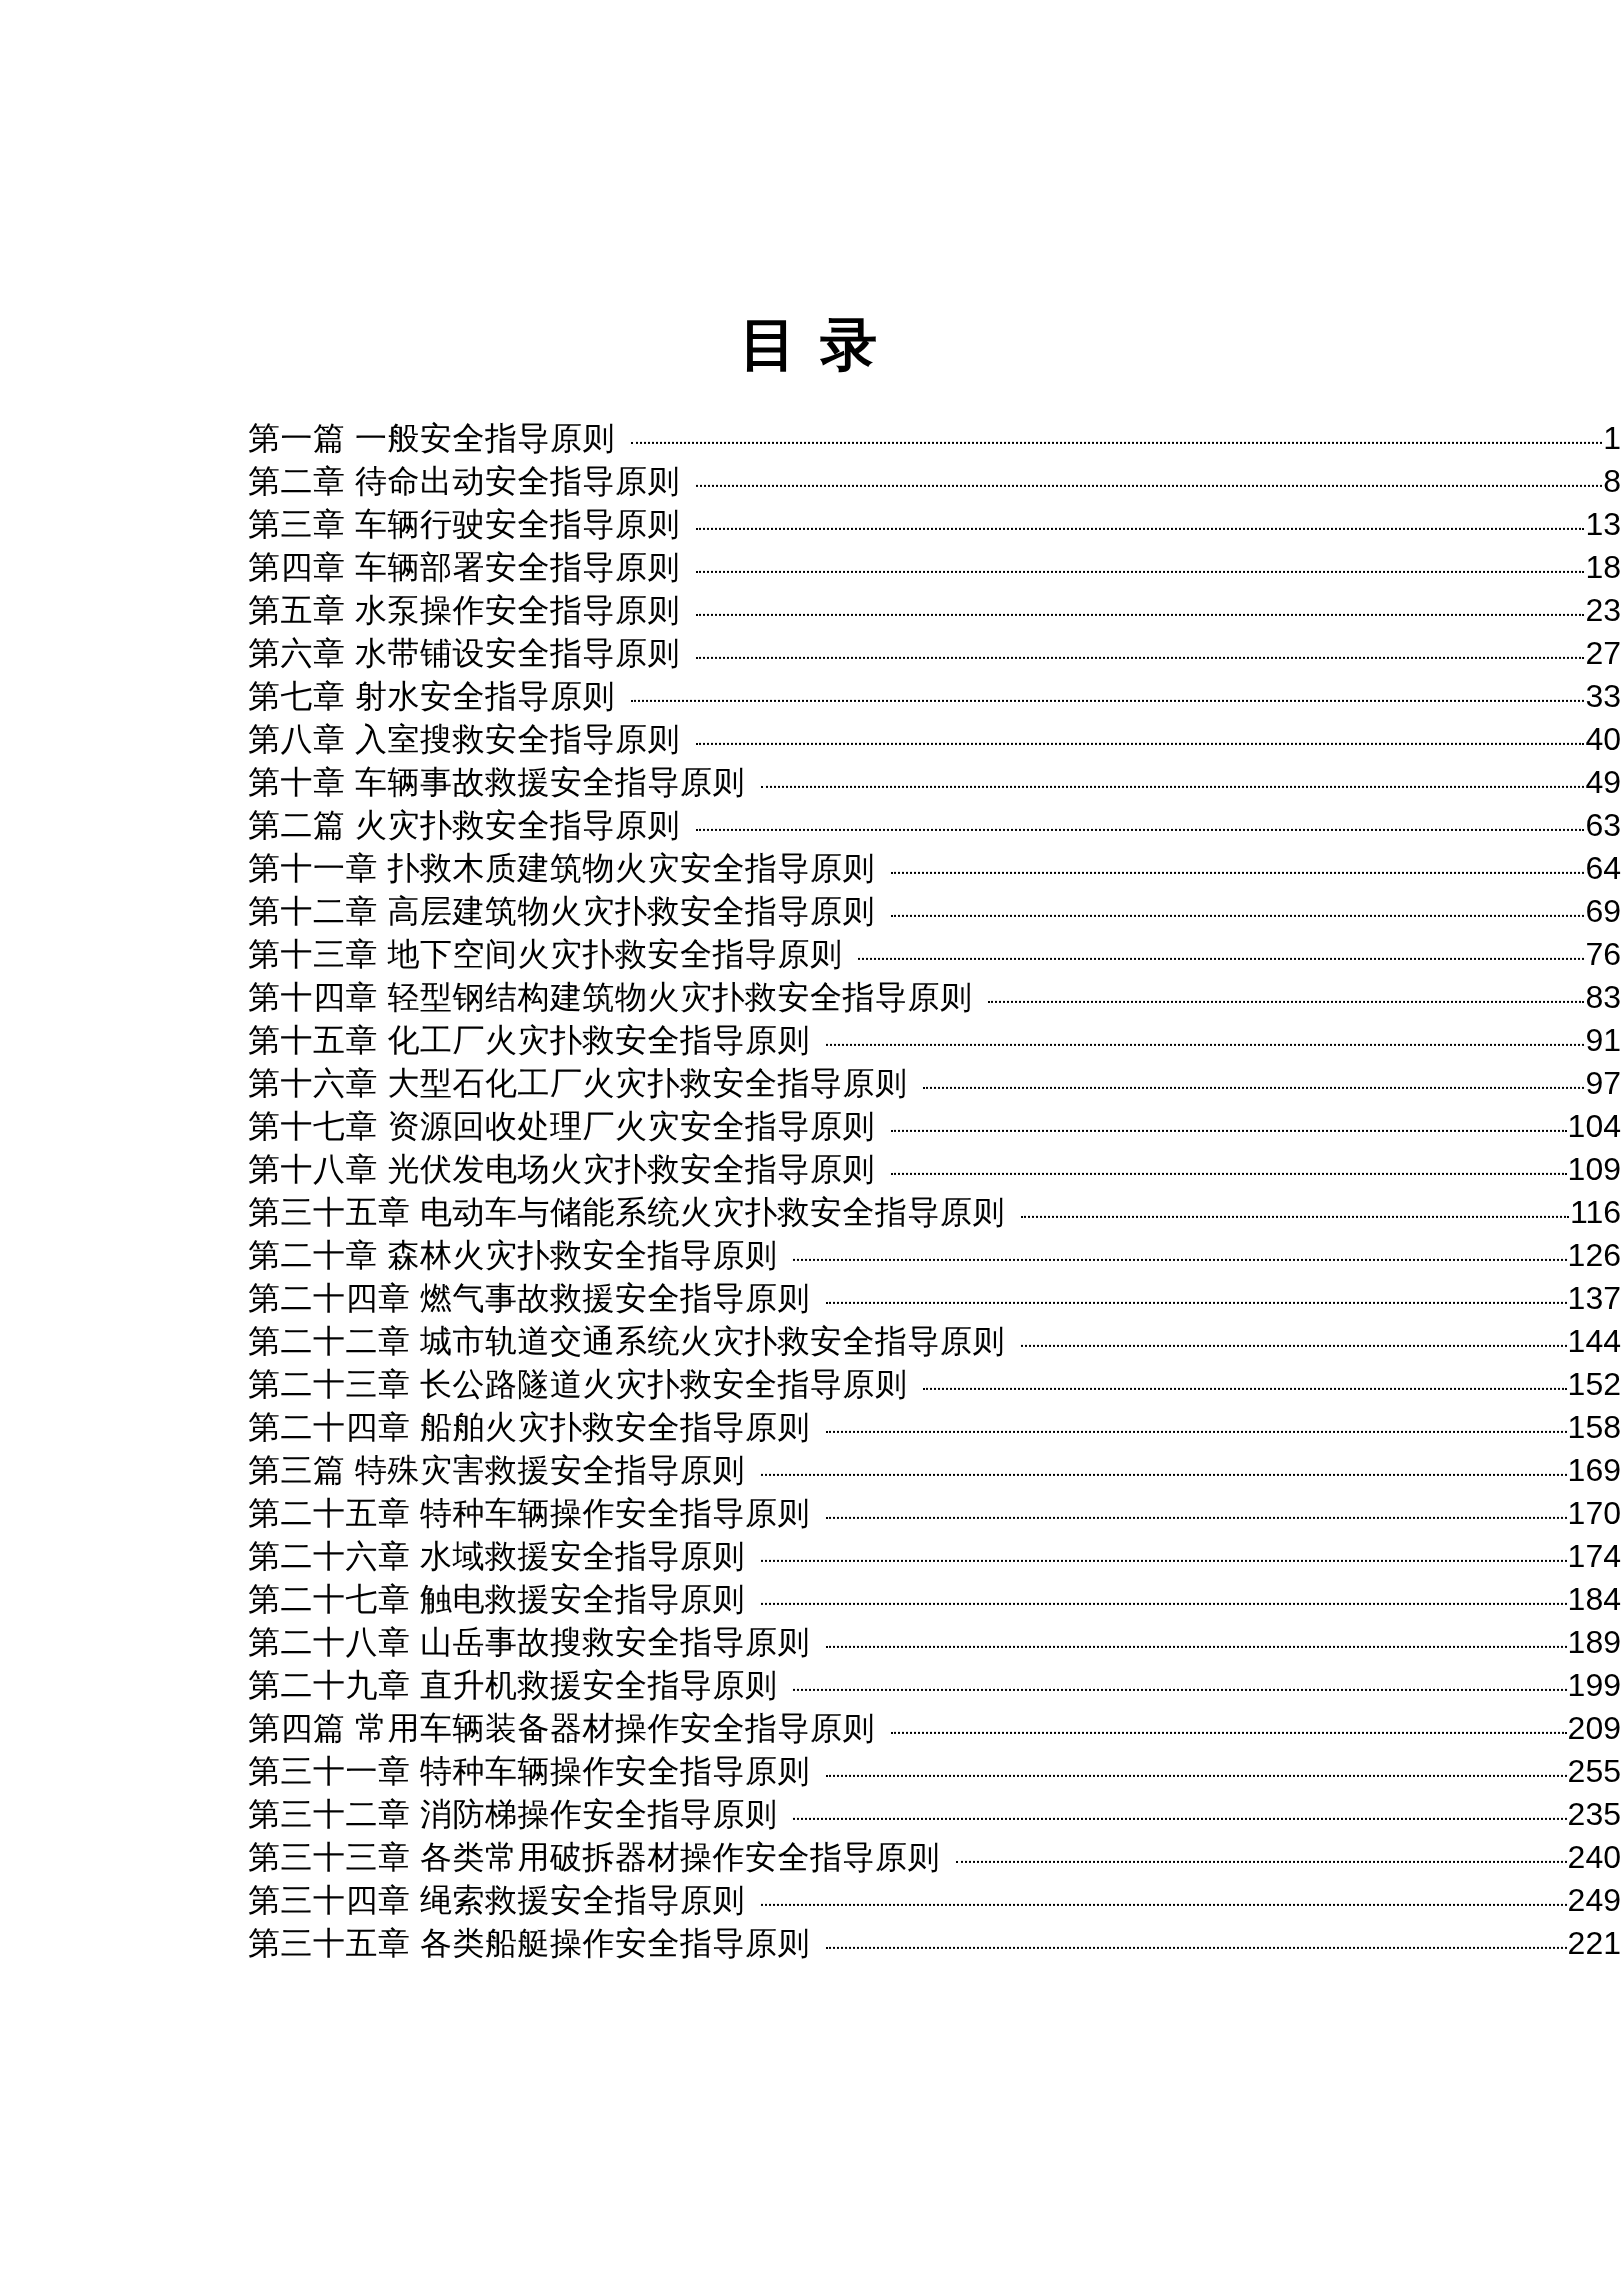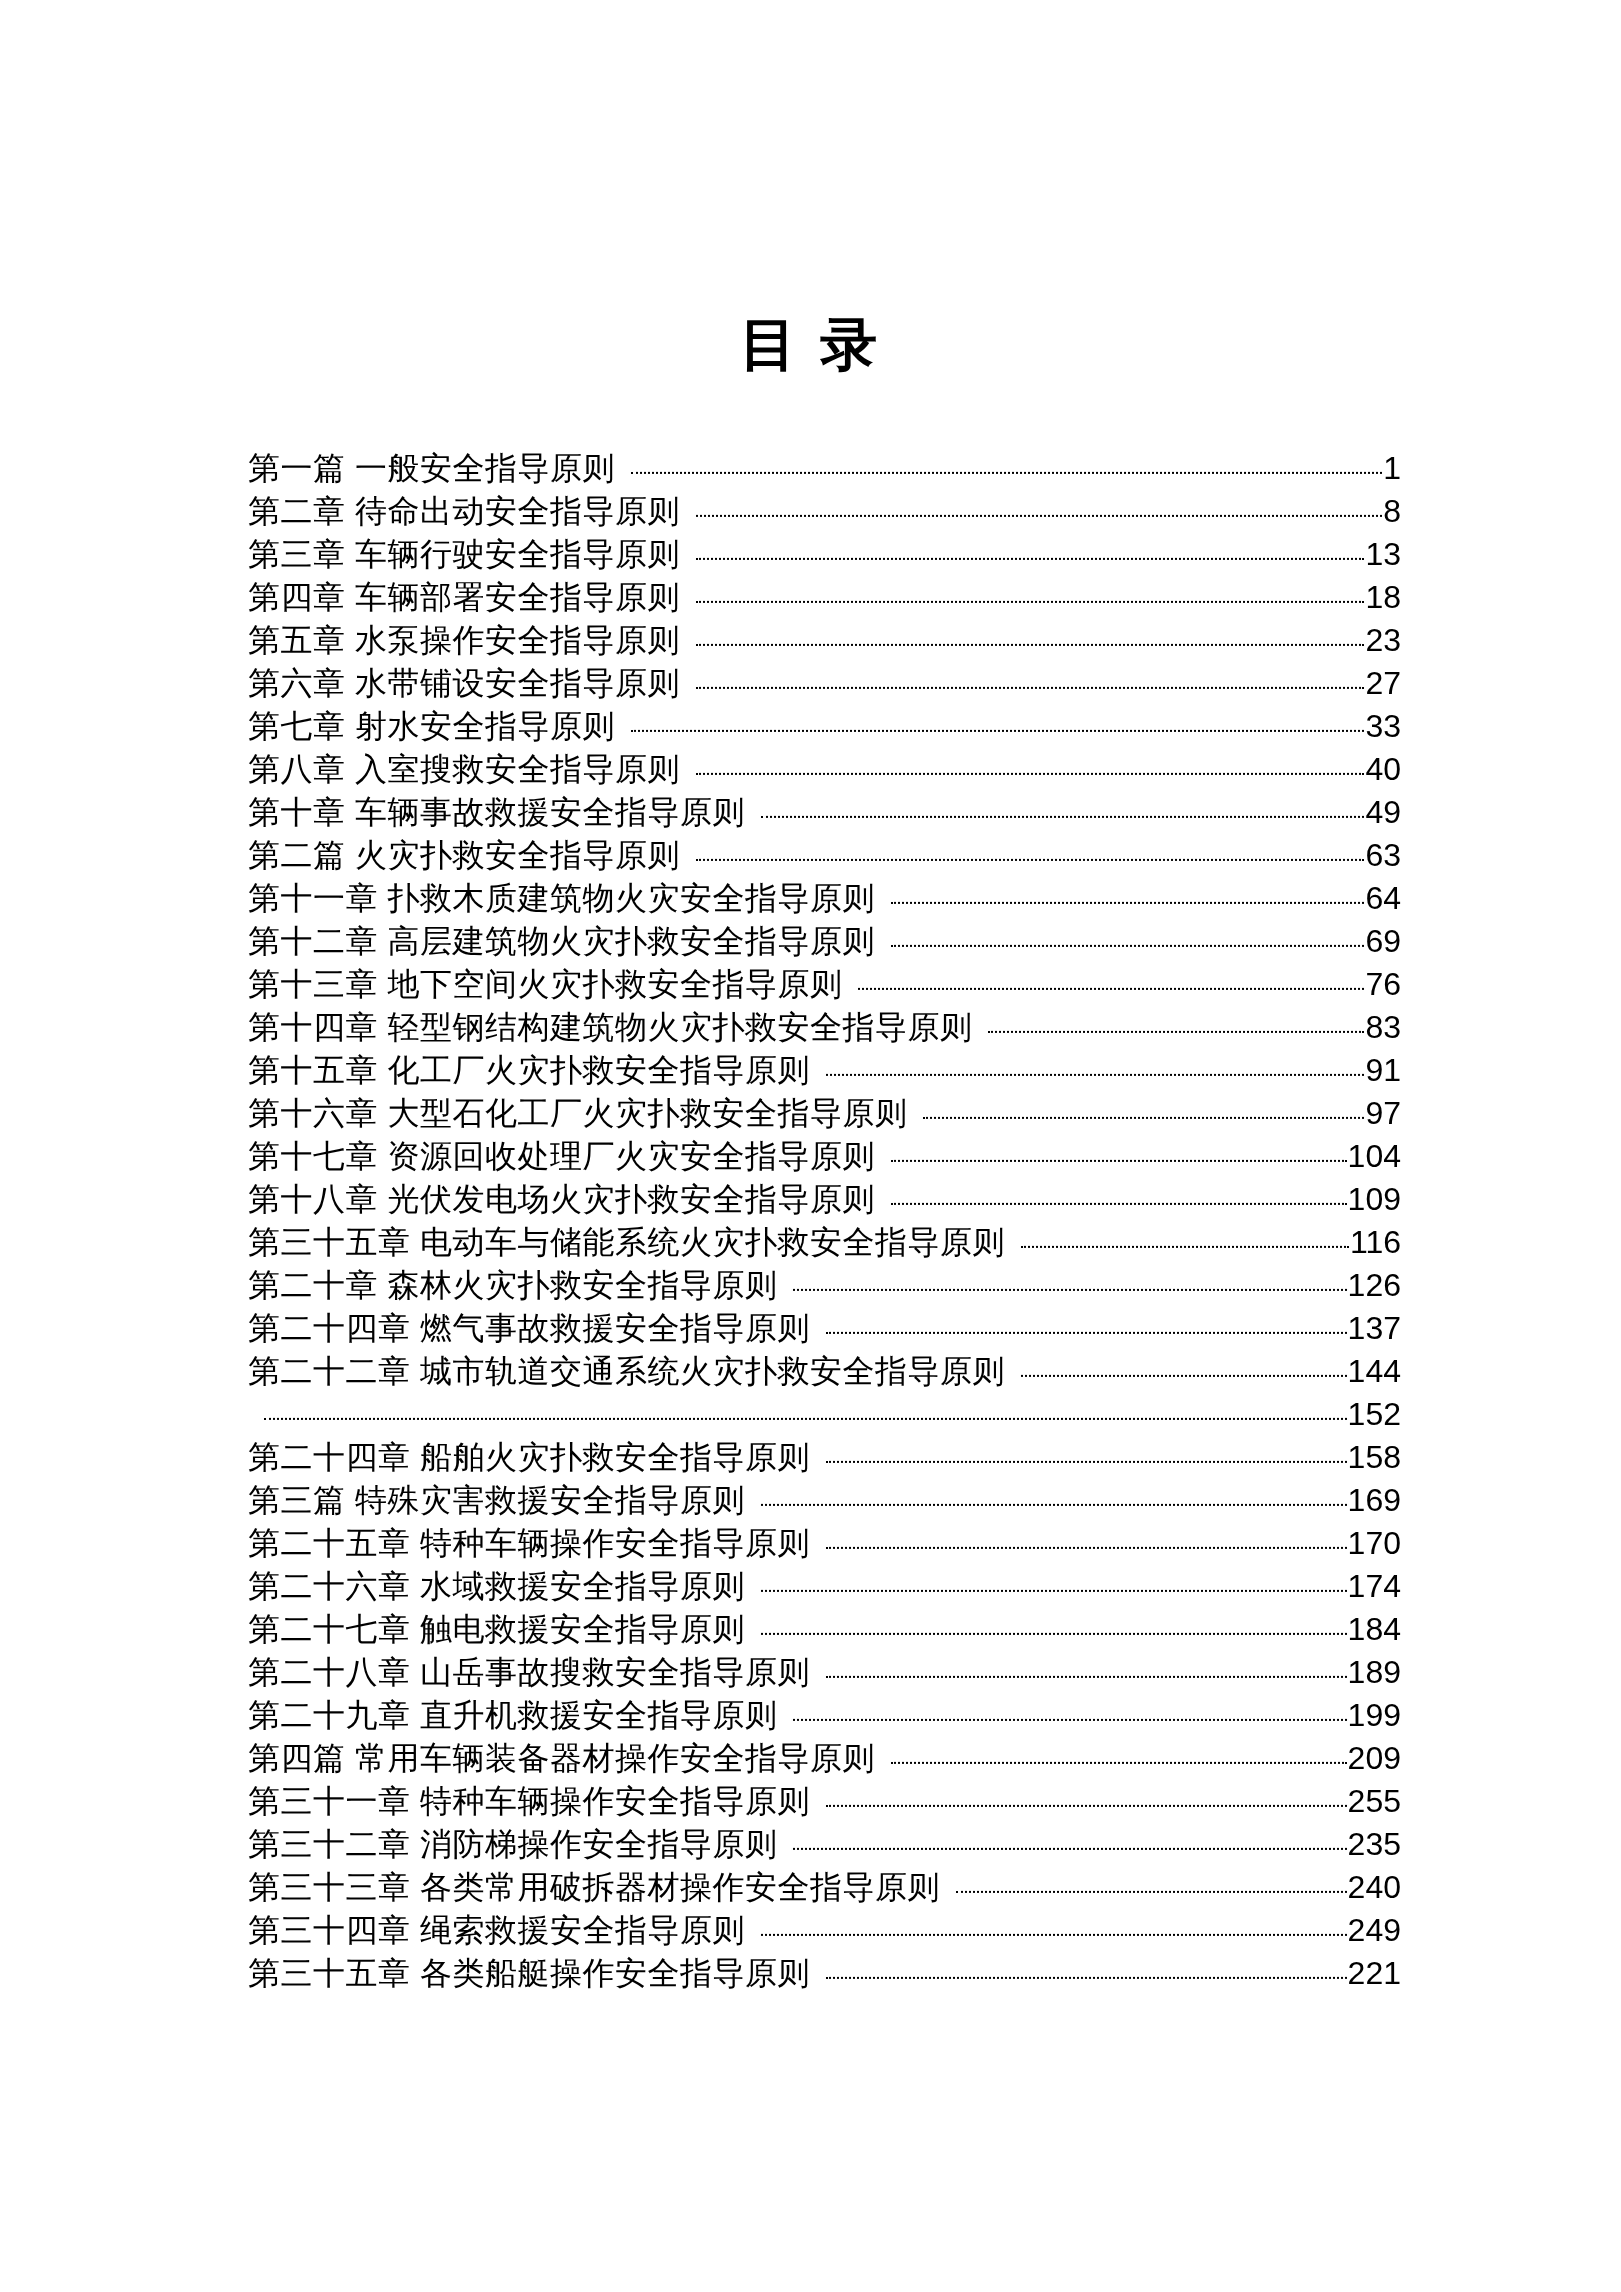--- a/index.html
+++ b/index.html
@@ -22,23 +22,22 @@
     margin: 0;
     padding-top: 316px;
     text-align: center;
     font-size: 57px;
     line-height: 57px;
     font-weight: bold;
     letter-spacing: 3.9px;
     color: #000000;
   }
   .toc {
-    margin-top: 74px;
+    margin-top: 44px;
     padding-left: 248px;
-    padding-right: 220px;
     text-align: center;
   }
   .entry {
     display: flex;
     align-items: center;
     height: 43px;
     font-size: 32px;
     line-height: 43px;
     white-space: nowrap;
   }
@@ -195,20 +194,21 @@
         <span class="entry-page">137</span>
       </div>
 
       <div class="entry">
         <span class="entry-label">第二十二章 城市轨道交通系统火灾扑救安全指导原则</span>
         <span class="leader"></span>
         <span class="entry-page">144</span>
       </div>
 
       <div class="entry">
+        <span class="entry-label">第二十三章 长公路隧道火灾扑救安全指导原则</span>
         <span class="leader"></span>
         <span class="entry-page">152</span>
       </div>
 
       <div class="entry">
         <span class="entry-label">第二十四章 船舶火灾扑救安全指导原则</span>
         <span class="leader"></span>
         <span class="entry-page">158</span>
       </div>
 

